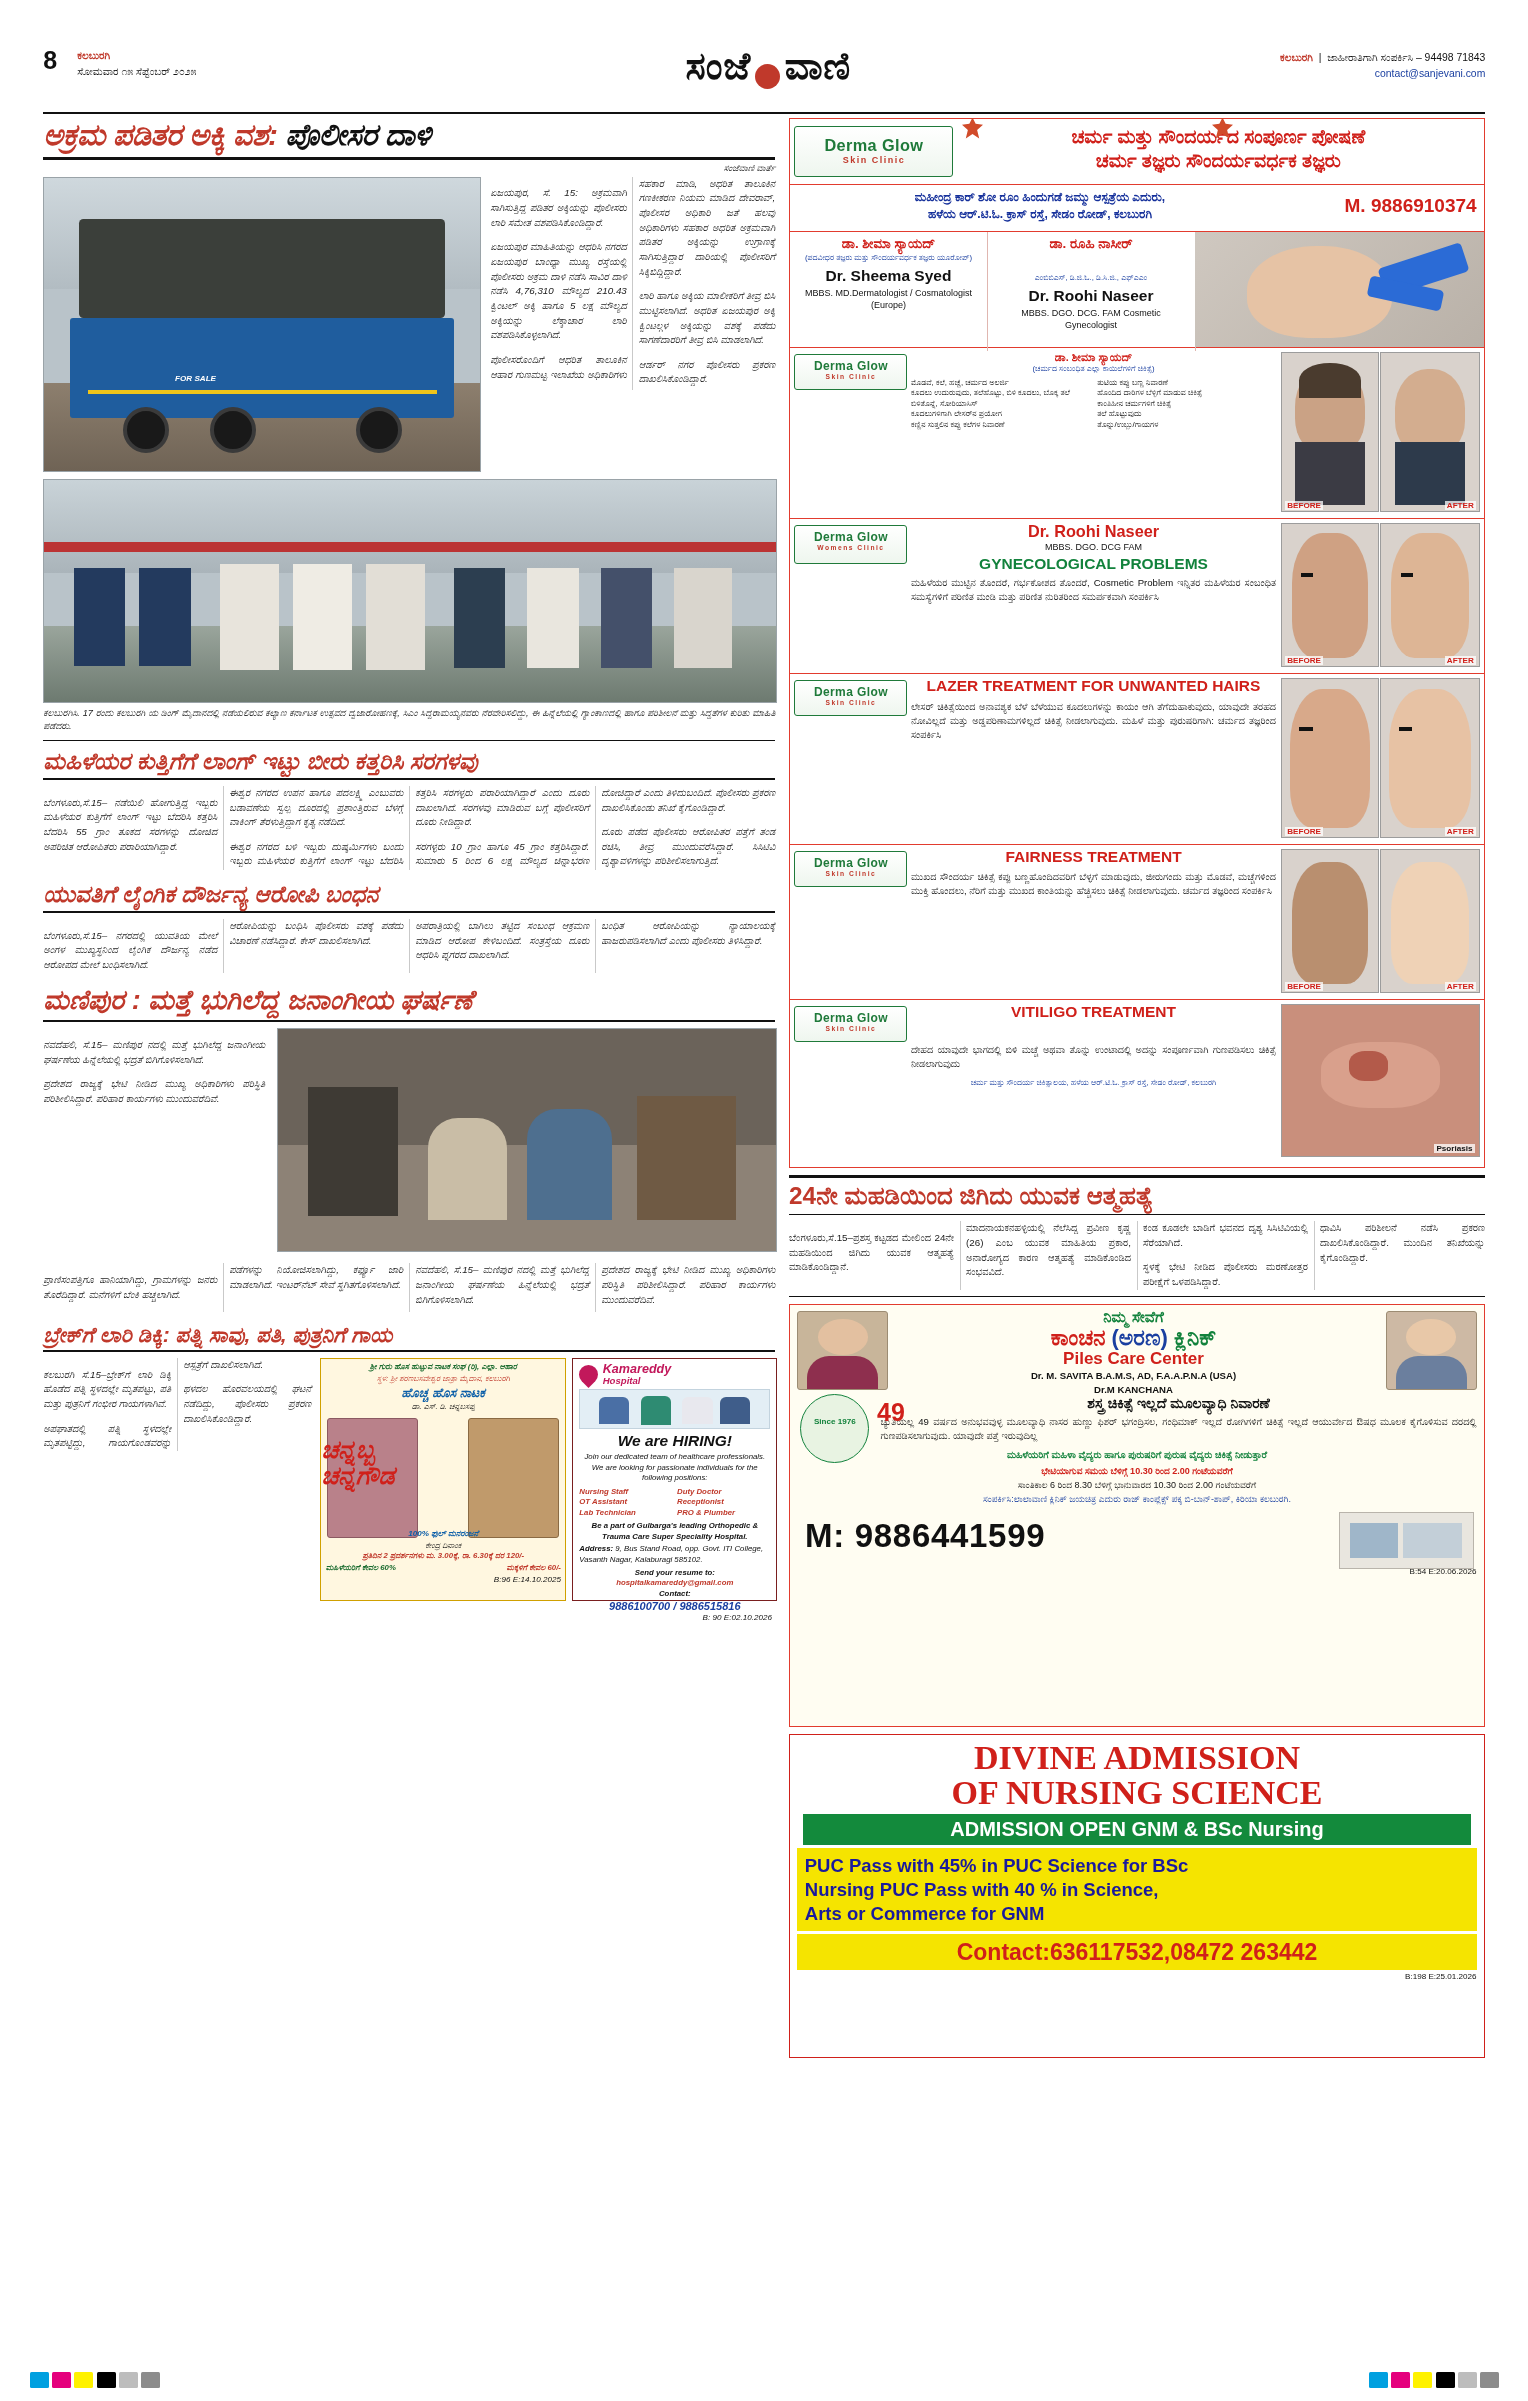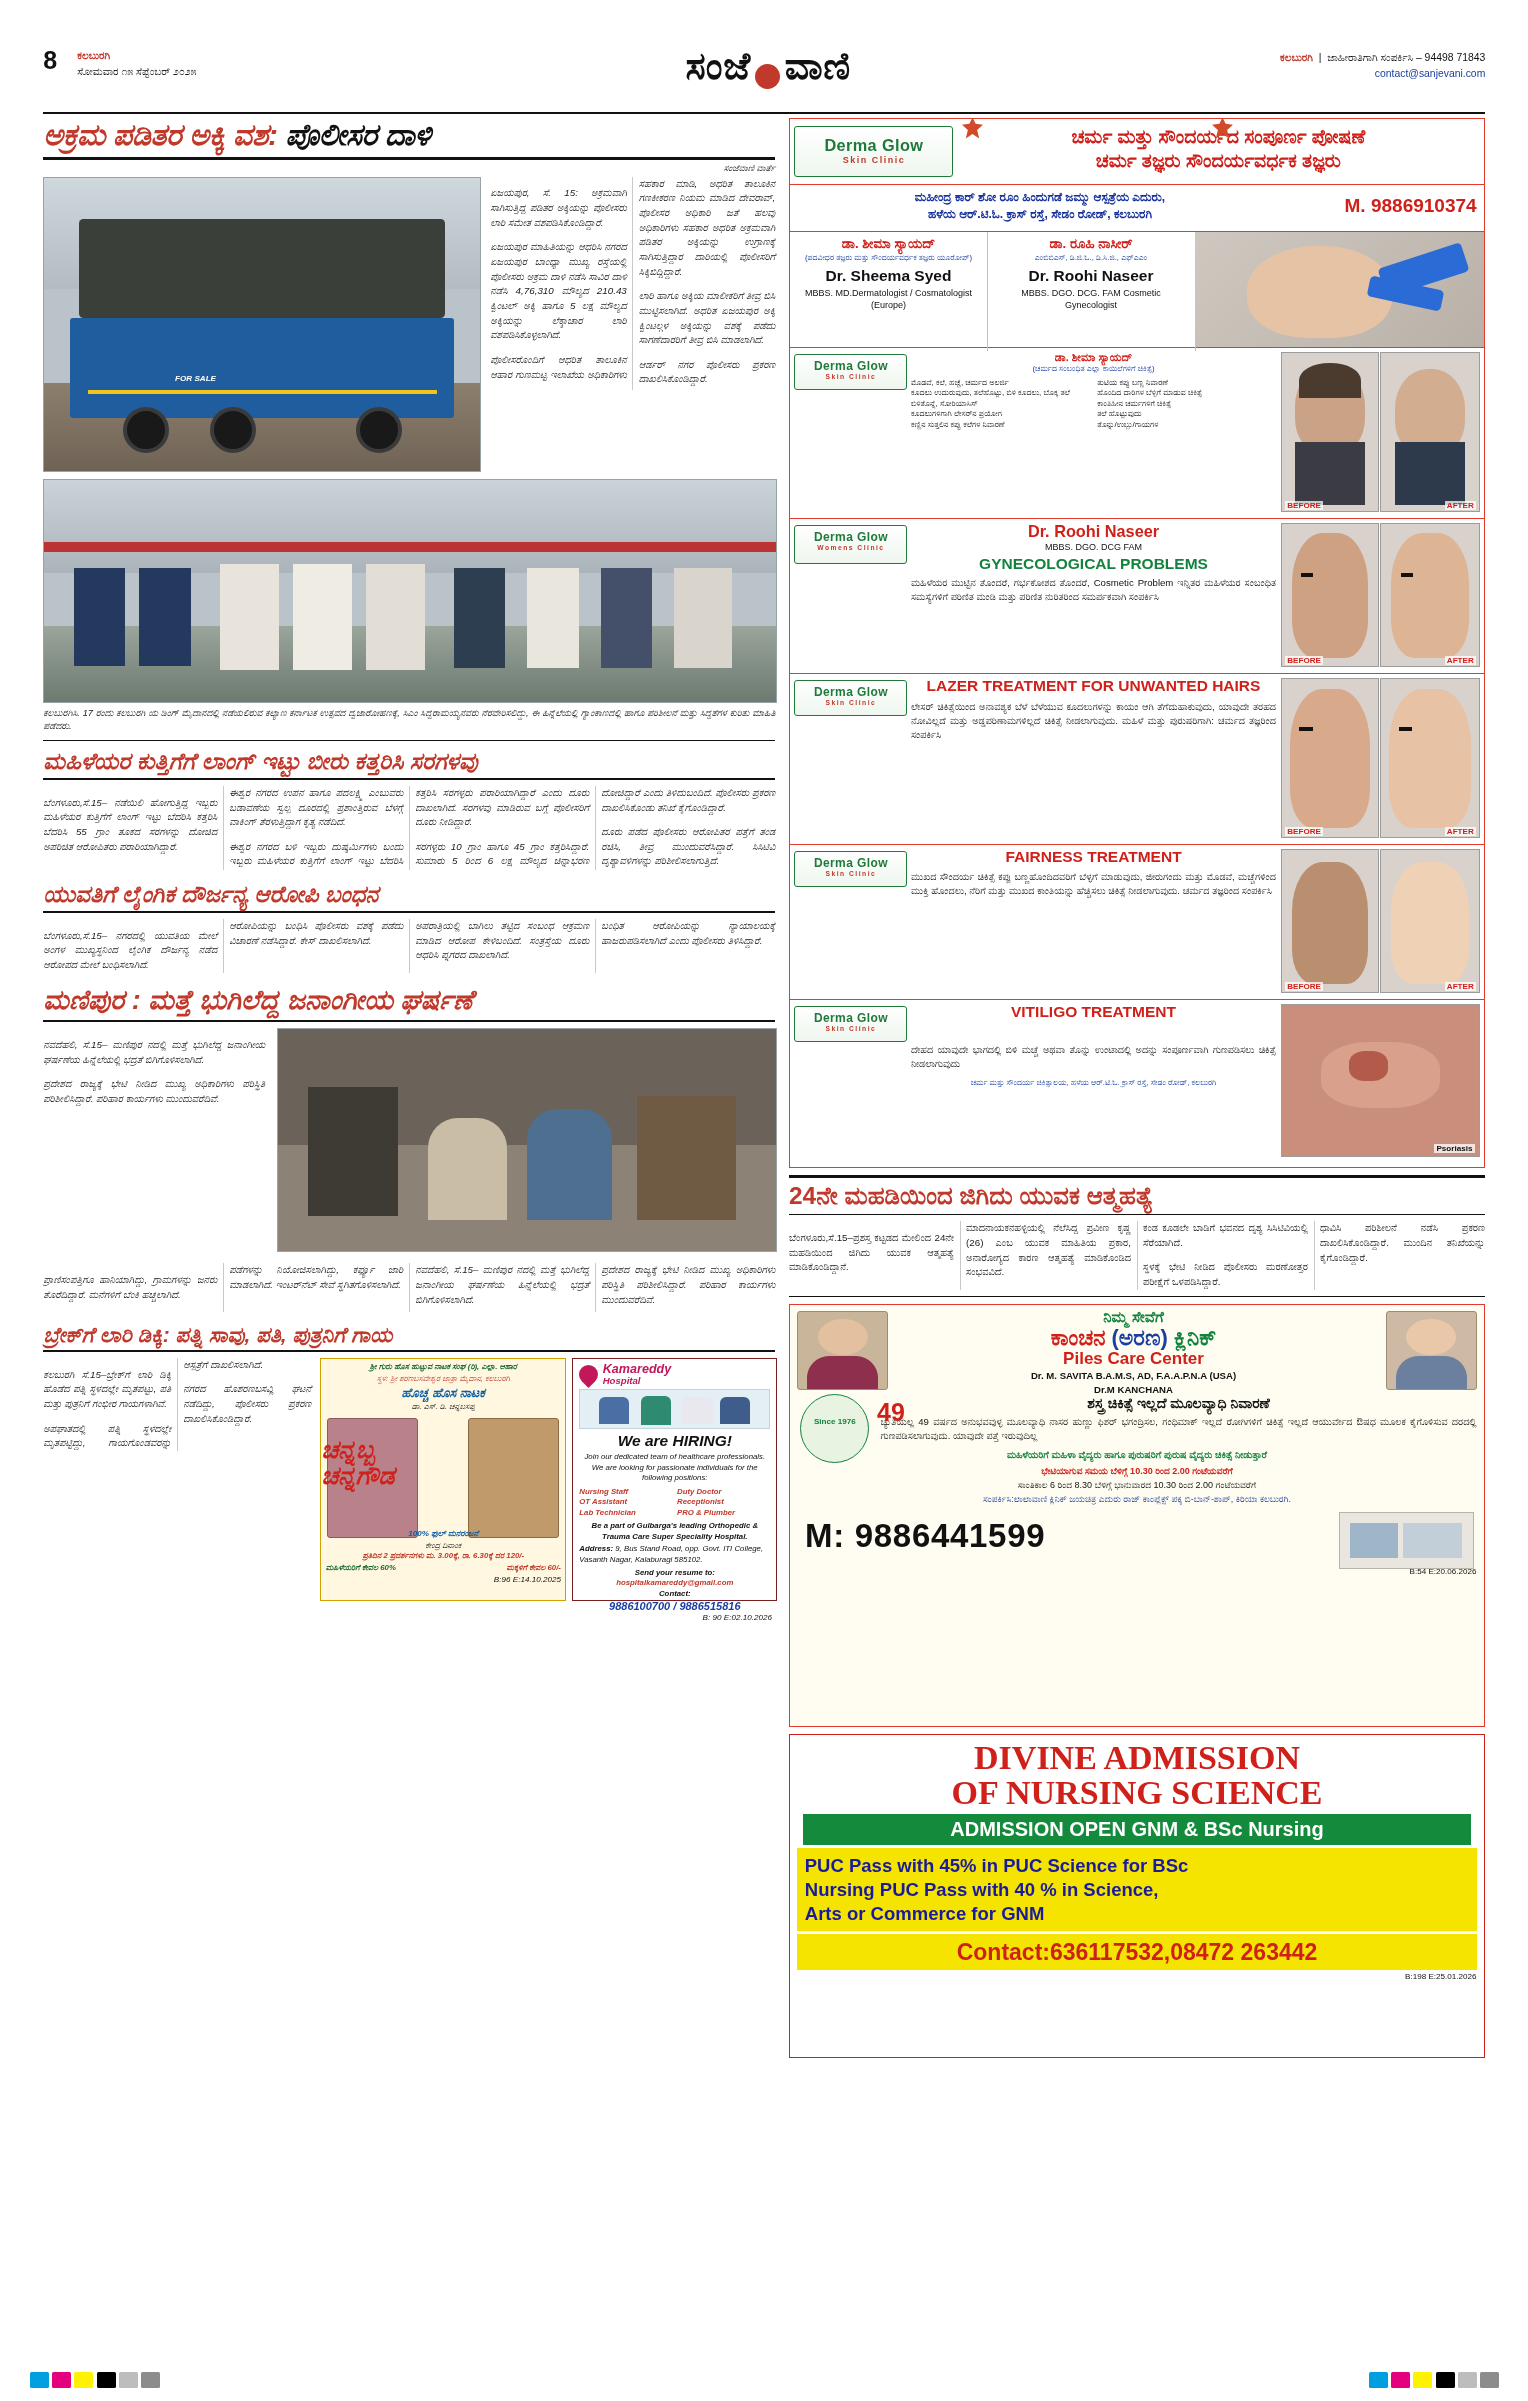--- a/index.html
+++ b/index.html
@@ -225,21 +225,21 @@
       </div>
     </div>
 
     <div style="margin-top:10.4px;">
       <div class="story5-hl">ಬ್ರೇಕ್‌ಗೆ ಲಾರಿ ಡಿಕ್ಕಿ: ಪತ್ನಿ ಸಾವು, ಪತಿ, ಪುತ್ರನಿಗೆ ಗಾಯ</div>
       <div class="hl-rule" style="height:1.5px;margin-top:3.7px;"></div>
       <div style="position:relative;margin-top:6px;height:244px;">
         <div style="position:absolute;left:0;top:0;width:268px;" class="body-text col2">
           <p>ಕಲಬುರಗಿ ಸೆ.15–ಬ್ರೇಕ್‌ಗೆ ಲಾರಿ ಡಿಕ್ಕಿ ಹೊಡೆದ ಪತ್ನಿ ಸ್ಥಳದಲ್ಲೇ ಮೃತಪಟ್ಟು, ಪತಿ ಮತ್ತು ಪುತ್ರನಿಗೆ ಗಂಭೀರ ಗಾಯಗಳಾಗಿವೆ.</p>
           <p>ಅಪಘಾತದಲ್ಲಿ ಪತ್ನಿ ಸ್ಥಳದಲ್ಲೇ ಮೃತಪಟ್ಟಿದ್ದು, ಗಾಯಗೊಂಡವರನ್ನು ಆಸ್ಪತ್ರೆಗೆ ದಾಖಲಿಸಲಾಗಿದೆ.</p>
-          <p>ನಗರದ ಹೊಶರಣಬಸವ್ಲಿ ಘಟನೆ ನಡೆದಿದ್ದು, ಪೊಲೀಸರು ಪ್ರಕರಣ ದಾಖಲಿಸಿಕೊಂಡಿದ್ದಾರೆ.</p>
+          <p>ಥಳದಲ ಹೊರವಲಯದಲ್ಲಿ ಘಟನೆ ನಡೆದಿದ್ದು, ಪೊಲೀಸರು ಪ್ರಕರಣ ದಾಖಲಿಸಿಕೊಂಡಿದ್ದಾರೆ.</p>
         </div>
 
         <div class="ad-drama" style="position:absolute;left:277px;top:0;width:244px;height:241px;">
           <div class="tiny center" style="padding:3px 4.4px 1.5px;color:#1a6b2e;font-weight:bold;">ಶ್ರೀ ಗುರು ಹೊಸ ಹುಟ್ಟುವ ನಾಟಕ ಸಂಘ (ರಿ), ಎಲ್ಲಾ. ಆಹಾರ</div>
           <div class="tiny center" style="padding:0 4.4px;color:#c0392b;">ಸ್ಥಳ: ಶ್ರೀ ಶರಣಬಸವೇಶ್ವರ ಜಾತ್ರಾ ಮೈದಾನ, ಕಲಬುರಗಿ</div>
           <div class="center" style="margin-top:1.5px;font-size:12.6px;font-weight:bold;color:#0b5ea8;">ಹೊಚ್ಚ ಹೊಸ ನಾಟಕ</div>
           <div class="center tiny" style="margin-top:1.5px;">ಡಾ. ಎಸ್. ಡಿ. ಚನ್ನಬಸಪ್ಪ</div>
           <div style="position:relative;height:126px;margin-top:1.5px;">
             <div style="position:absolute;left:6px;top:3px;width:89px;height:118px;background:#b9818a;border:0.7px solid #8b5a62;border-radius:3px;"></div>
             <div style="position:absolute;right:6px;top:3px;width:89px;height:118px;background:#c09a6b;border:0.7px solid #8a6a43;border-radius:3px;"></div>
@@ -326,21 +326,21 @@
 
       <div style="position:relative;height:115px;border-bottom:1.5px solid #e23b2e;">
         <div style="position:absolute;left:0;top:0;width:197px;height:100%;border-right:0.7px solid #e0b6b0;text-align:center;padding-top:4.4px;">
           <div class="hdr-red" style="font-size:13.3px;">ಡಾ. ಶೀಮಾ ಸ್ಯಾಯದ್</div>
           <div class="tiny" style="padding:0.7px 6px;color:#1a3fa0;">(ಪದವೀಧರ ತಜ್ಞರು ಮತ್ತು ಸೌಂದರ್ಯವರ್ಧಕ ತಜ್ಞರು ಯೂರೋಪ್)</div>
           <div style="font-size:15.5px;font-weight:bold;margin-top:3px;">Dr. Sheema Syed</div>
           <div class="b12" style="padding:1.5px 7.4px;">MBBS. MD.Dermatologist / Cosmatologist (Europe)</div>
         </div>
         <div style="position:absolute;left:197px;top:0;width:208px;height:100%;border-right:0.7px solid #e0b6b0;text-align:center;padding-top:4.4px;">
           <div class="hdr-red" style="font-size:13.3px;">ಡಾ. ರೂಹಿ ನಾಸೀರ್</div>
-          <div class="tiny" style="padding:0.7px 6px;color:#1a3fa0;">ಎಂಬಿಬಿಎಸ್, ಡಿ.ಜಿ.ಓ., ಡಿ.ಸಿ.ಜಿ., ಎಫ್‌ಎಎಂ</div>
+          <div class="tiny" style="padding:0.7px 6px;color:#1a3fa0;margin-top:20px;">ಎಂಬಿಬಿಎಸ್, ಡಿ.ಜಿ.ಓ., ಡಿ.ಸಿ.ಜಿ., ಎಫ್‌ಎಎಂ</div>
           <div style="font-size:15.5px;font-weight:bold;margin-top:3px;">Dr. Roohi Naseer</div>
           <div class="b12" style="padding:1.5px 7.4px;">MBBS. DGO. DCG. FAM Cosmetic Gynecologist</div>
         </div>
         <div style="position:absolute;left:405px;top:0;right:0;height:100%;background:#d8d2cb;overflow:hidden;">
           <div style="position:absolute;left:0;top:0;width:100%;height:100%;background:linear-gradient(135deg,#cfc8c0,#b9b1a8);"></div>
           <div style="position:absolute;left:18%;top:12%;width:50%;height:80%;background:#e6c3a5;border-radius:48% 48% 42% 42%;"></div>
           <div style="position:absolute;right:6%;top:20%;width:30%;height:26%;background:#2b6bd6;border-radius:4.4px;transform:rotate(-18deg);"></div>
           <div style="position:absolute;right:14%;top:44%;width:26%;height:18%;background:#2b6bd6;border-radius:4.4px;transform:rotate(12deg);"></div>
         </div>
       </div>

